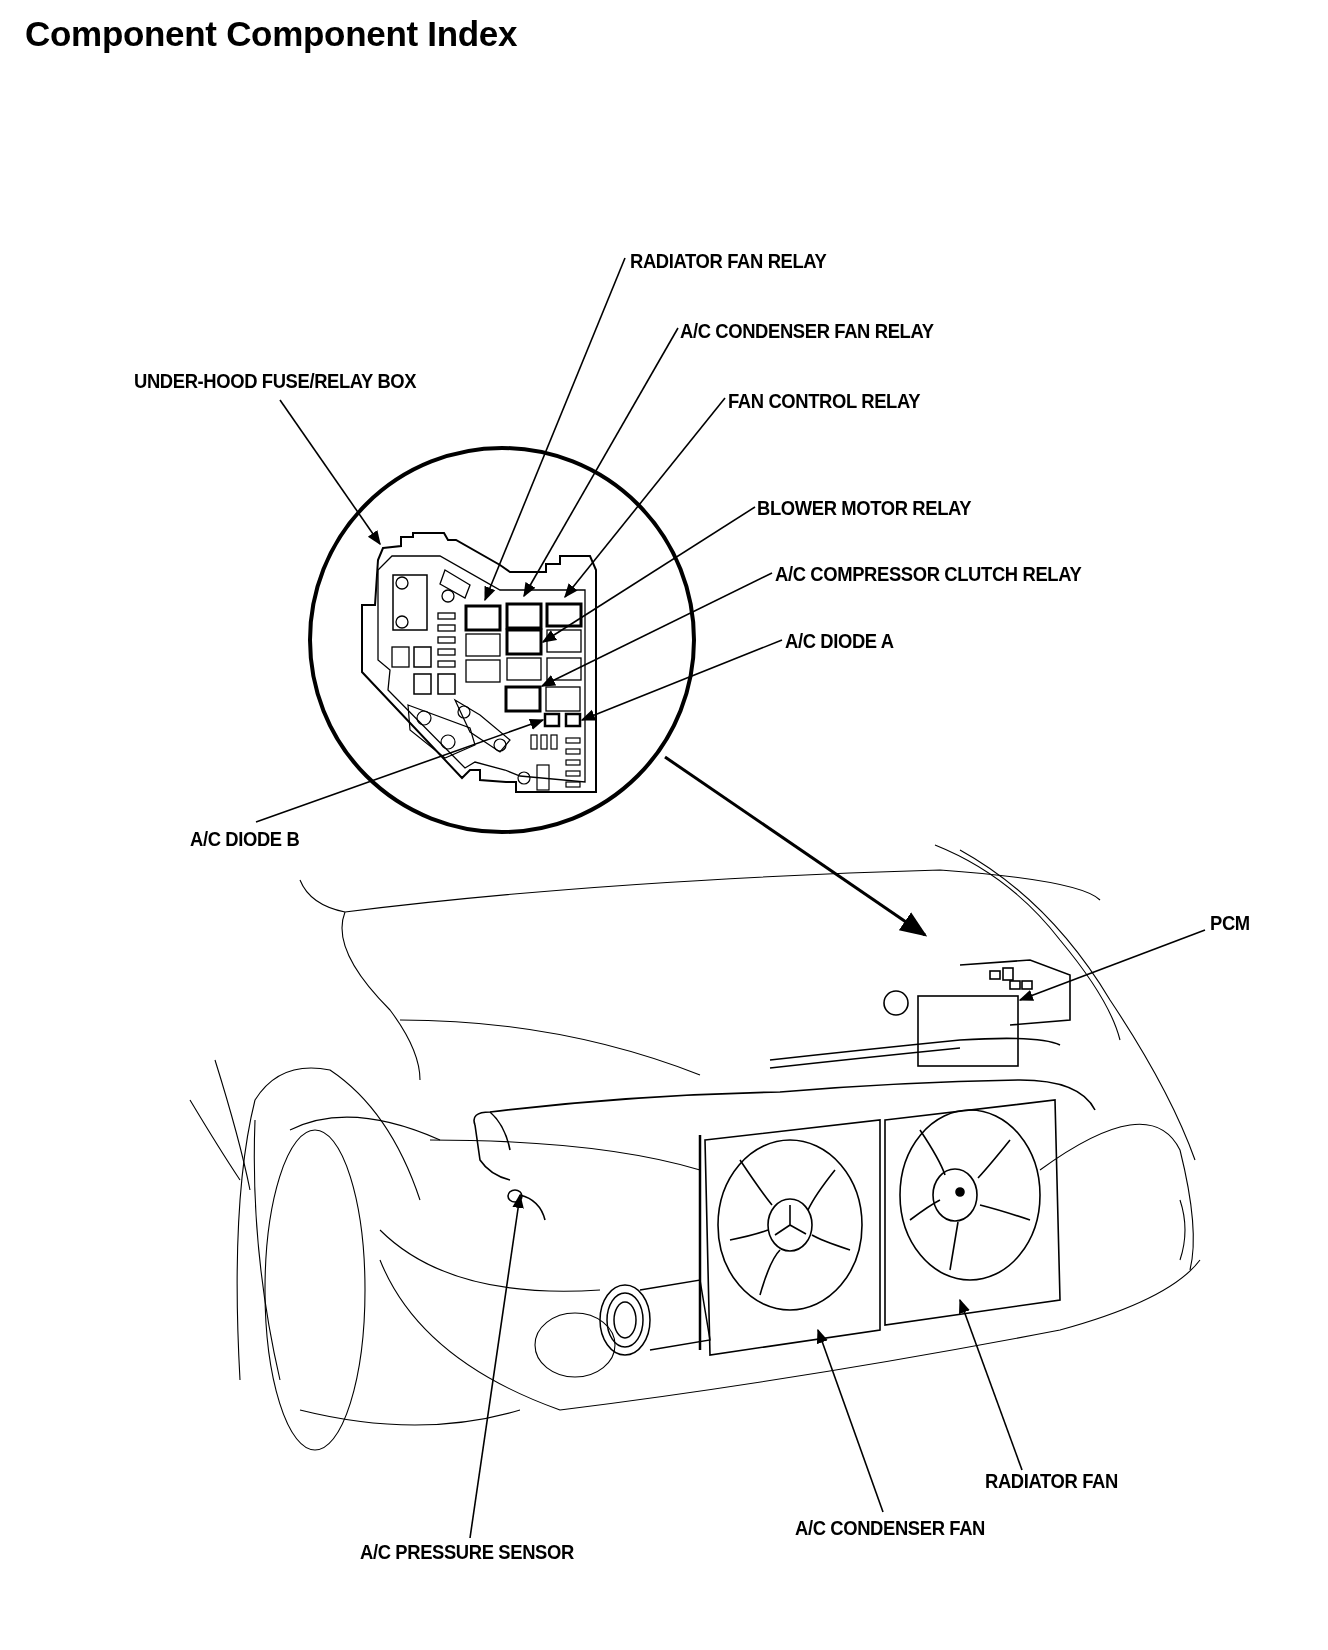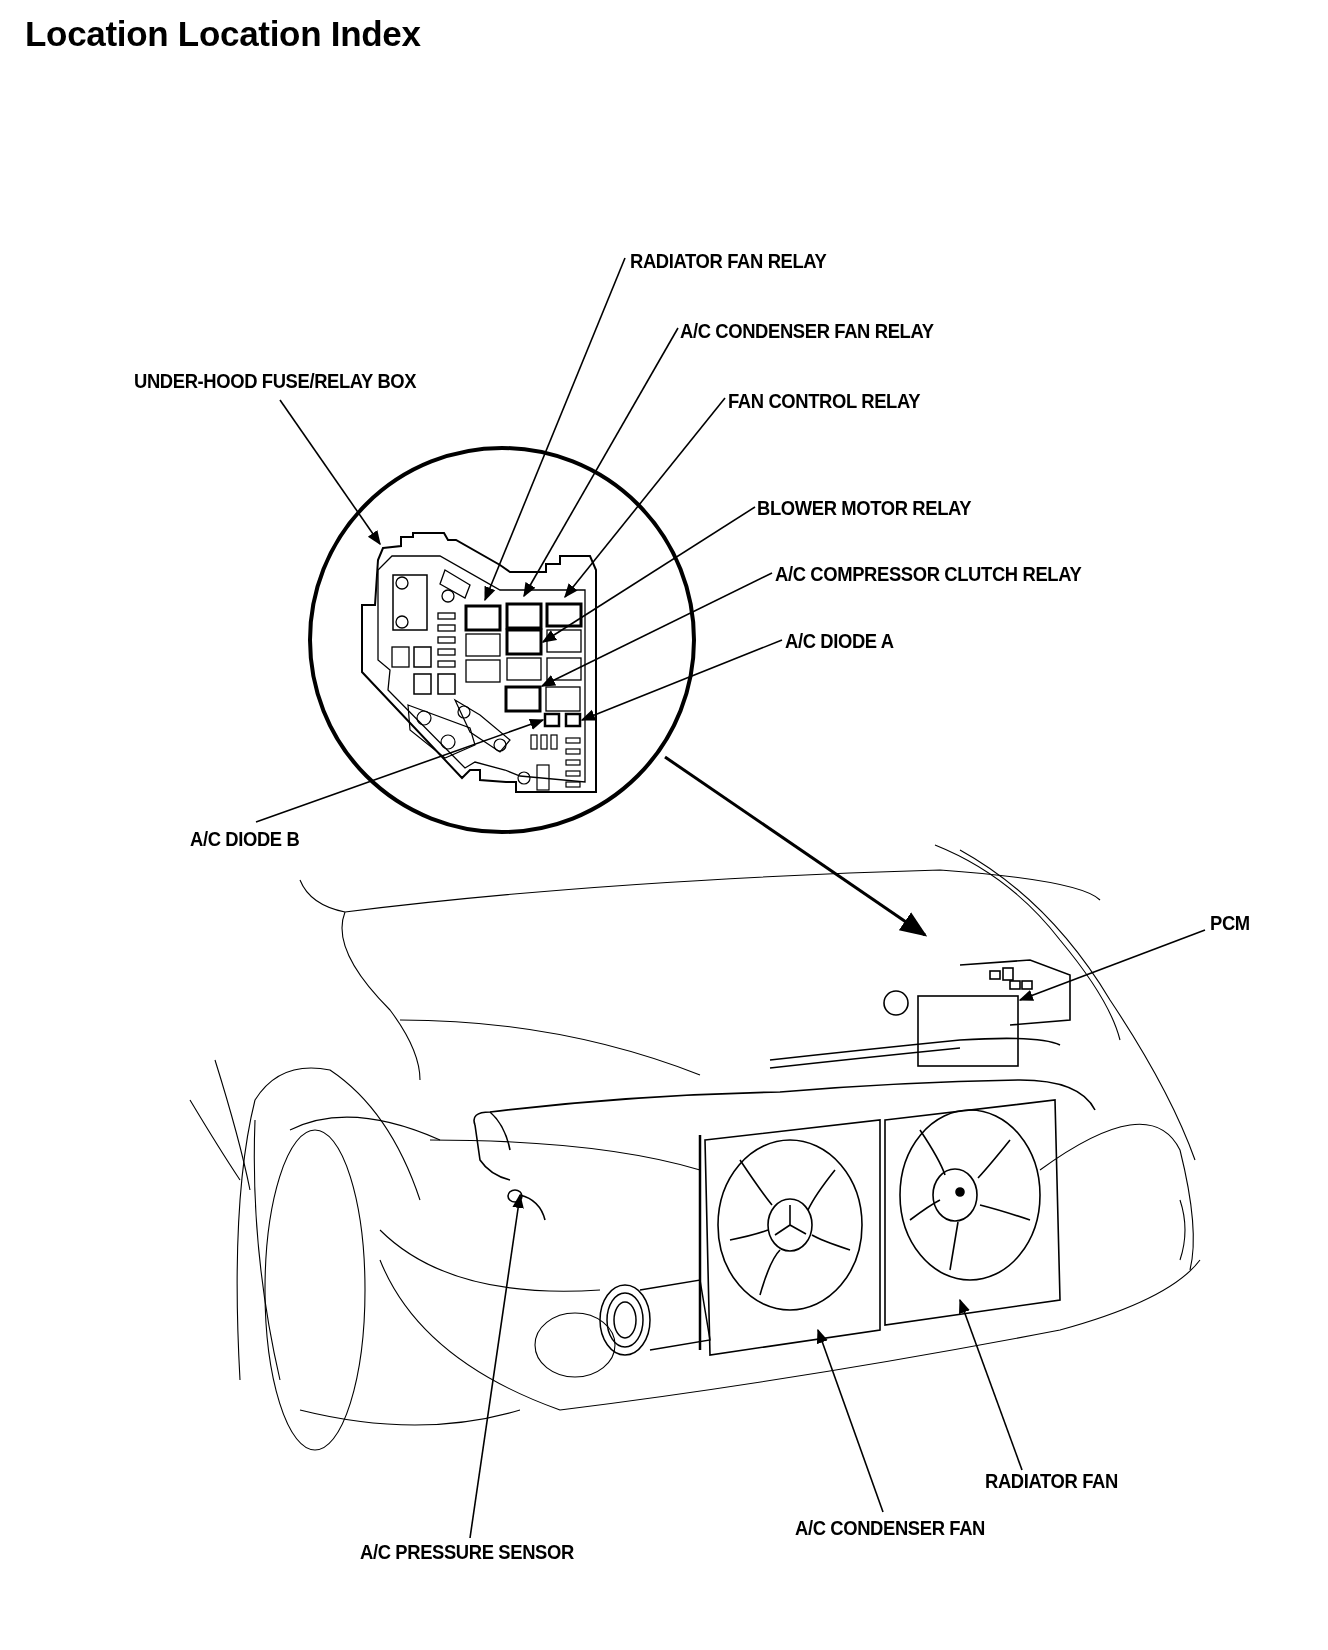--- a/index.html
+++ b/index.html
@@ -5,21 +5,21 @@
   html, body { margin:0; padding:0; background:#ffffff; }
   body { width:1328px; height:1650px; position:relative; overflow:hidden;
          font-family:"Liberation Sans", "DejaVu Sans", sans-serif; color:#000; }
   #title { position:absolute; left:25px; top:14px; font-size:35px; font-weight:bold; letter-spacing:-0.3px; white-space:nowrap; }
   .lbl { position:absolute; font-size:20px; font-weight:bold; white-space:nowrap; letter-spacing:-0.4px; transform:scaleX(0.92); transform-origin:left center; }
   svg#art { position:absolute; left:0; top:0; }
 </style>
 </head>
 <body>
 
-<div id="title">Location Location Index</div>
+<div id="title">Component Component Index</div>
 
 <svg id="art" width="1328" height="1650" viewBox="0 0 1328 1650">
   <defs>
     <marker id="ah" viewBox="0 0 10 10" refX="9" refY="5" markerWidth="9" markerHeight="9" orient="auto-start-reverse">
       <path d="M0,1 L10,5 L0,9 z" fill="#000"></path>
     </marker>
   </defs>
 
   <g>
     <circle cx="502" cy="640" r="192" fill="none" stroke="#000" stroke-width="4"></circle>

